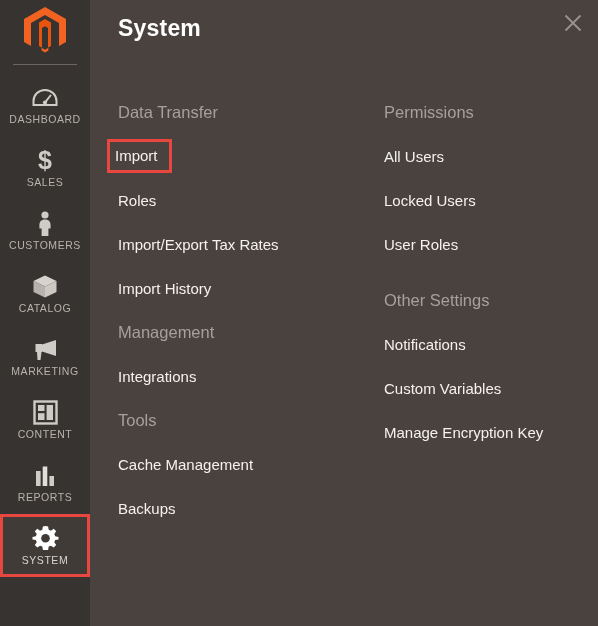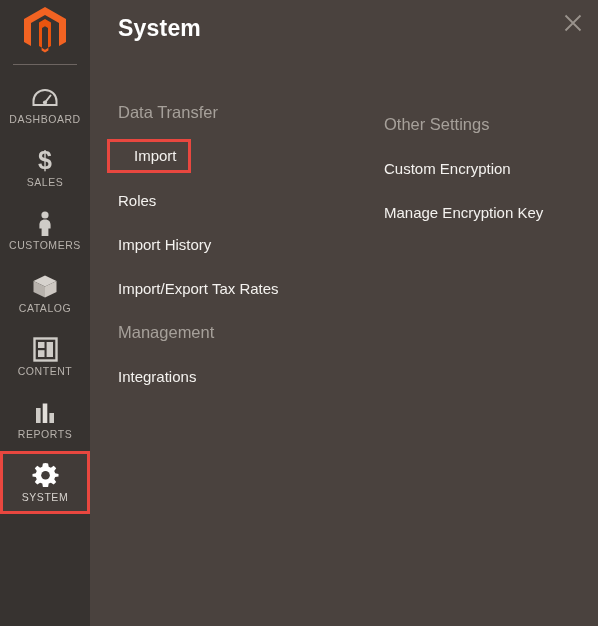--- a/index.html
+++ b/index.html
@@ -140,21 +140,21 @@
     display: flex;
     align-items: center;
     cursor: pointer;
     white-space: nowrap;
   }
   .menu-link.marked {
     position: relative;
   }
   .menu-link.marked > span.txt {
     display: inline-block;
-    padding: 6px 11px 7px 24px;
+    padding: 6px 11px 7px 5px;
     margin-left: -8px;
     outline: 3px solid #e8473f;
   }
   .spacer-sm { height: 12px; }
 </style>
 </head>
 <body>
 
 <div id="app">
 
@@ -206,20 +206,30 @@
         <span class="nav-icon">
           <svg width="26" height="25" viewBox="0 0 26 25">
             <path d="M13 1.5 L24.5 7 L13 12.5 L1.5 7 Z" fill="#d6d2cd"></path>
             <path d="M1.5 7 L13 12.5 L13 23.5 L1.5 18 Z" fill="#b7b2ac"></path>
             <path d="M24.5 7 L13 12.5 L13 23.5 L24.5 18 Z" fill="#cdc8c2"></path>
           </svg>
         </span>
         <span class="nav-label">CATALOG</span>
       </div>
 
+      <div class="nav-item">
+        <span class="nav-icon">
+          <svg width="26" height="24" viewBox="0 0 26 24">
+            <path d="M24 2 L24 18 L10 13.5 L10 6.5 Z" fill="#cfccc7"></path>
+            <path d="M10 6 L3.5 6 L3.5 14 L10 14 Z" fill="#cfccc7"></path>
+            <path d="M5 14 L9.5 14 L8.5 22 L5.5 22 Z" fill="#cfccc7"></path>
+          </svg>
+        </span>
+        <span class="nav-label">MARKETING</span>
+      </div>
 
       <div class="nav-item">
         <span class="nav-icon">
           <svg width="25" height="25" viewBox="0 0 25 25">
             <rect x="1.5" y="1.5" width="22" height="22" fill="none" stroke="#cfccc7" stroke-width="2.4"></rect>
             <rect x="5" y="5" width="6.5" height="6" fill="#cfccc7"></rect>
             <rect x="13.6" y="5" width="6.4" height="15" fill="#cfccc7"></rect>
             <rect x="5" y="13.2" width="6.5" height="6.8" fill="#cfccc7"></rect>
           </svg>
         </span>
@@ -268,46 +278,70 @@
 
         <div class="group">
           <div class="group-title">Data Transfer</div>
           <div class="menu-link marked">
             <span class="txt">Import</span>
           </div>
           <div class="menu-link">
             <span class="txt">Roles</span>
           </div>
           <div class="menu-link">
+            <span class="txt">Import/Export Tax Rates</span>
+          </div>
+          <div class="menu-link">
             <span class="txt">Import History</span>
           </div>
-          <div class="menu-link">
-            <span class="txt">Import/Export Tax Rates</span>
-          </div>
         </div>
 
         <div class="group">
           <div class="group-title">Management</div>
           <div class="menu-link">
             <span class="txt">Integrations</span>
           </div>
         </div>
 
+        <div class="group">
+          <div class="group-title">Tools</div>
+          <div class="menu-link">
+            <span class="txt">Cache Management</span>
+          </div>
+          <div class="menu-link">
+            <span class="txt">Backups</span>
+          </div>
+        </div>
 
       </div>
 
       <div class="col-right">
 
+        <div class="group">
+          <div class="group-title">Permissions</div>
+          <div class="menu-link">
+            <span class="txt">All Users</span>
+          </div>
+          <div class="menu-link">
+            <span class="txt">Locked Users</span>
+          </div>
+          <div class="menu-link">
+            <span class="txt">User Roles</span>
+          </div>
+        </div>
 
         <div class="spacer-sm"></div>
 
         <div class="group">
           <div class="group-title">Other Settings</div>
           <div class="menu-link">
-            <span class="txt">Custom Encryption</span>
+            <span class="txt">Notifications</span>
+          </div>
+          <div class="menu-link">
+            <span class="txt">Custom Variables</span>
           </div>
           <div class="menu-link">
             <span class="txt">Manage Encryption Key</span>
           </div>
         </div>
 
       </div>
 
     </div>
   </div>

